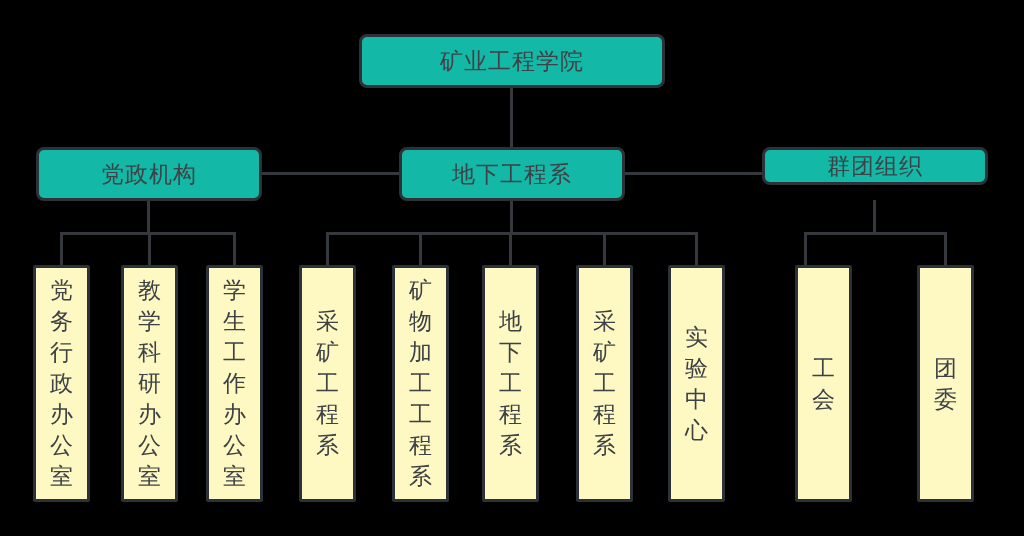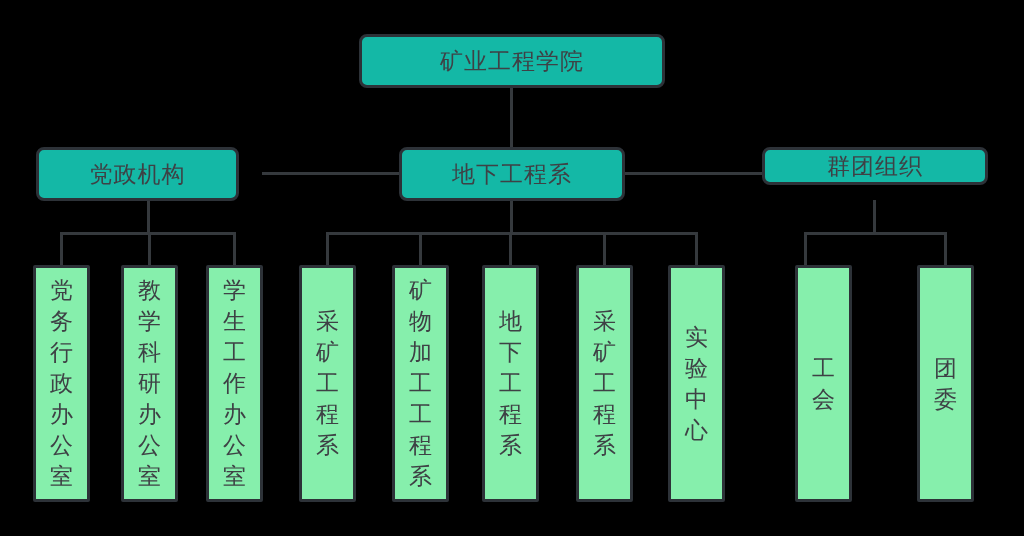--- a/index.html
+++ b/index.html
@@ -16,21 +16,21 @@
     border:3px solid #2d3238;
     border-radius:8px;
     box-sizing:border-box;
     display:flex;align-items:center;justify-content:center;
     font-size:23px;color:#3e4145;
     letter-spacing:1px;
   }
   .leaf{
     position:absolute;
     top:265px;width:57px;height:237px;
-    background:#86efac;
+    background:#fef9c3;
     border:3px solid #2d3238;
     border-radius:2px;
     box-sizing:border-box;
     display:flex;align-items:center;justify-content:center;
   }
   .vtext{
     width:26px;
     font-size:23px;line-height:31px;
     text-align:center;
     word-break:break-all;
@@ -63,21 +63,21 @@
   <div class="vline" style="left:509px;top:232px;width:3px;height:34px"></div>
   <div class="vline" style="left:603px;top:232px;width:3px;height:34px"></div>
   <div class="vline" style="left:695px;top:232px;width:3px;height:34px"></div>
   <div class="vline" style="left:804px;top:232px;width:3px;height:34px"></div>
   <div class="vline" style="left:944px;top:232px;width:3px;height:34px"></div>
 
   <div class="node" style="left:359px;top:34px;width:306px;height:54px">
     <span>矿业工程学院</span>
   </div>
 
-  <div class="node" style="left:36px;top:147px;width:203px;height:54px">
+  <div class="node" style="left:36px;top:147px;width:226px;height:54px">
     <span>党政机构</span>
   </div>
   <div class="node" style="left:399px;top:147px;width:226px;height:54px">
     <span>地下工程系</span>
   </div>
   <div class="node" style="left:762px;top:147px;width:226px;height:38px">
     <span>群团组织</span>
   </div>
 
   <div class="leaf" style="left:33px">

